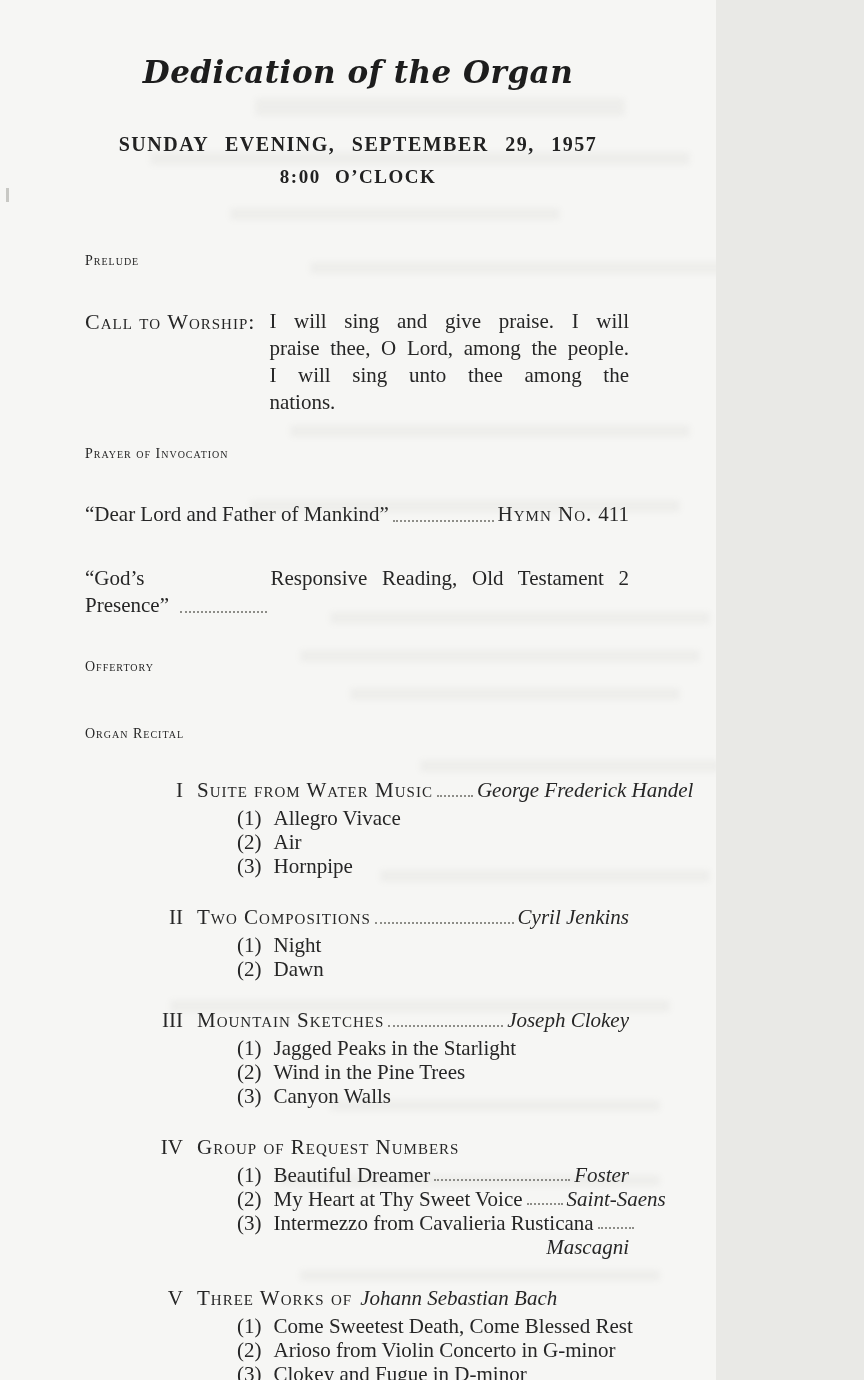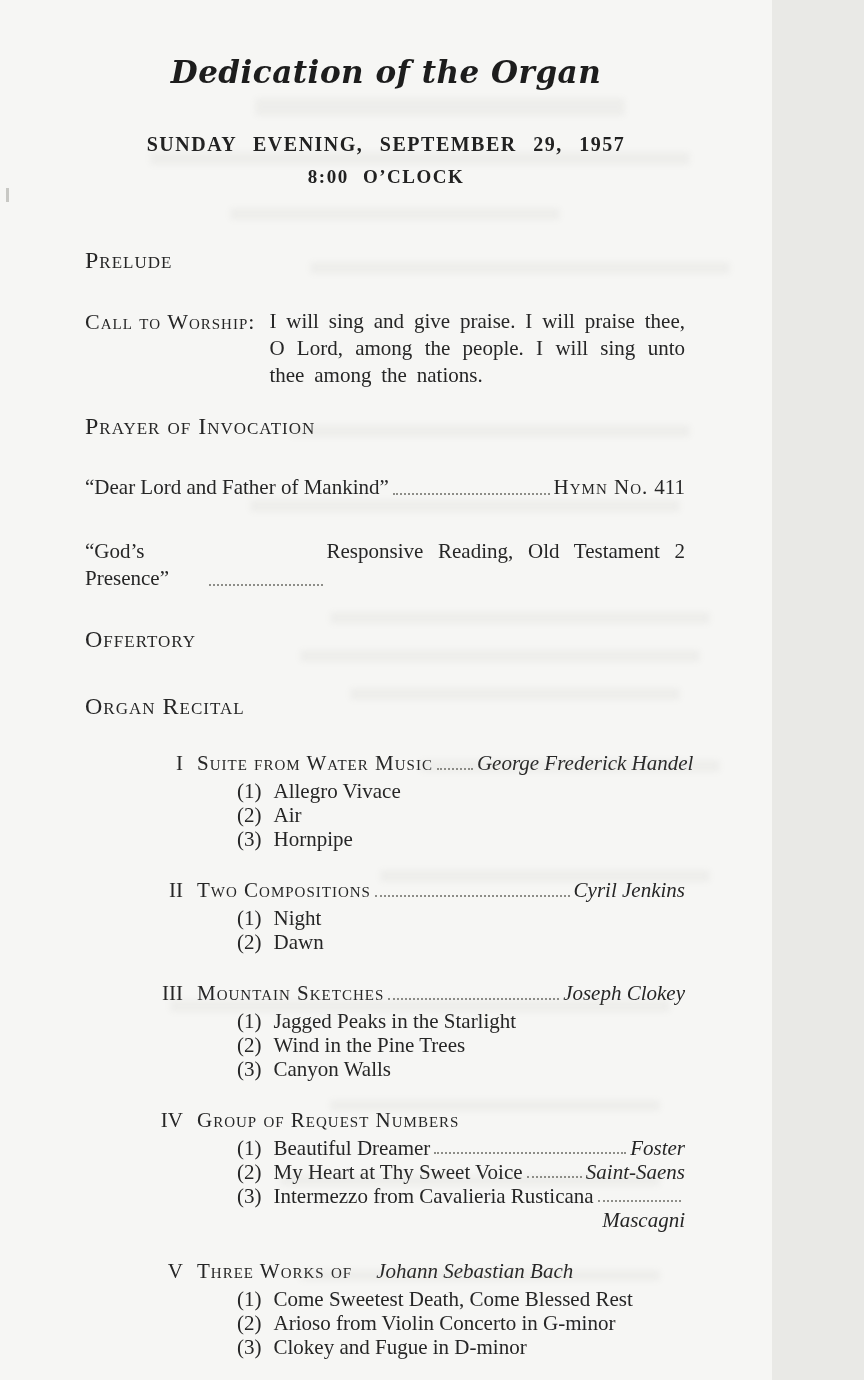--- a/index.html
+++ b/index.html
@@ -1,19 +1,19 @@
 <!DOCTYPE html>
 <html><head>
 <meta charset="utf-8">
 <style>
   html,body { margin:0; padding:0; }
   body { width:864px; height:1380px; background:#e9e9e6; }
 
   .page {
-    position:relative; width:772px; height:1380px; overflow:hidden;
+    position:relative; width:716px; height:1380px; overflow:hidden;
     background:#f6f6f4;
     font-family:"Liberation Serif","DejaVu Serif",serif;
     color:#262626;
     -webkit-font-smoothing:antialiased;
   }
 
   
   .ghost { position:absolute; background:#85857e; opacity:.07; filter:blur(3px); border-radius:3px; }
 
   .title {
@@ -27,21 +27,21 @@
     letter-spacing:1.5px; word-spacing:10px; color:#222; line-height:24px;
   }
   .timeline {
     margin-top:9px; text-align:center; font-size:19px; font-weight:600;
     letter-spacing:1.5px; word-spacing:8px; color:#222; line-height:24px;
   }
 
   .sc { font-variant:small-caps; letter-spacing:1px; }
   .it { font-style:italic; }
 
-  .label { margin:0 87px 0 85px; font-size:24px; line-height:27px; }
+  .label { margin:0 87px 0 85px; font-size:14px; line-height:27px; }
 
   .row { display:flex; margin:0 87px 0 85px; font-size:21px; line-height:27px; }
   .leader {
     flex:1 1 auto; min-width:36px; align-self:flex-end;
     border-bottom:2px dotted #8d8d88; margin:0 4px 6px 4px;
   }
 
   .ctw { margin-top:34px; }
   .ctw .ctw-label { white-space:nowrap; margin-right:14px; font-size:22px; }
   .ctw .ctw-text { flex:1; text-align:justify; word-spacing:.22em; }
@@ -218,21 +218,21 @@
         <div class="composer-below">Mascagni</div>
       </div>
     </div>
   </div>
 
   <div class="ritem">
     <div class="num">V</div>
     <div class="ibody">
       <div class="trow">
         <span class="t sc">Three Works of</span>
-        <span class="t it" style="margin-left:24px;">Johann Sebastian Bach</span>
+        <span class="t it" style="margin-left:8px;">Johann Sebastian Bach</span>
       </div>
       <div class="pieces">
         <div class="piece">
             <span class="pno">(1)</span>
             <span class="pname">Come Sweetest Death, Come Blessed Rest</span>
           </div>
         <div class="piece">
             <span class="pno">(2)</span>
             <span class="pname">Arioso from Violin Concerto in G-minor</span>
           </div>

